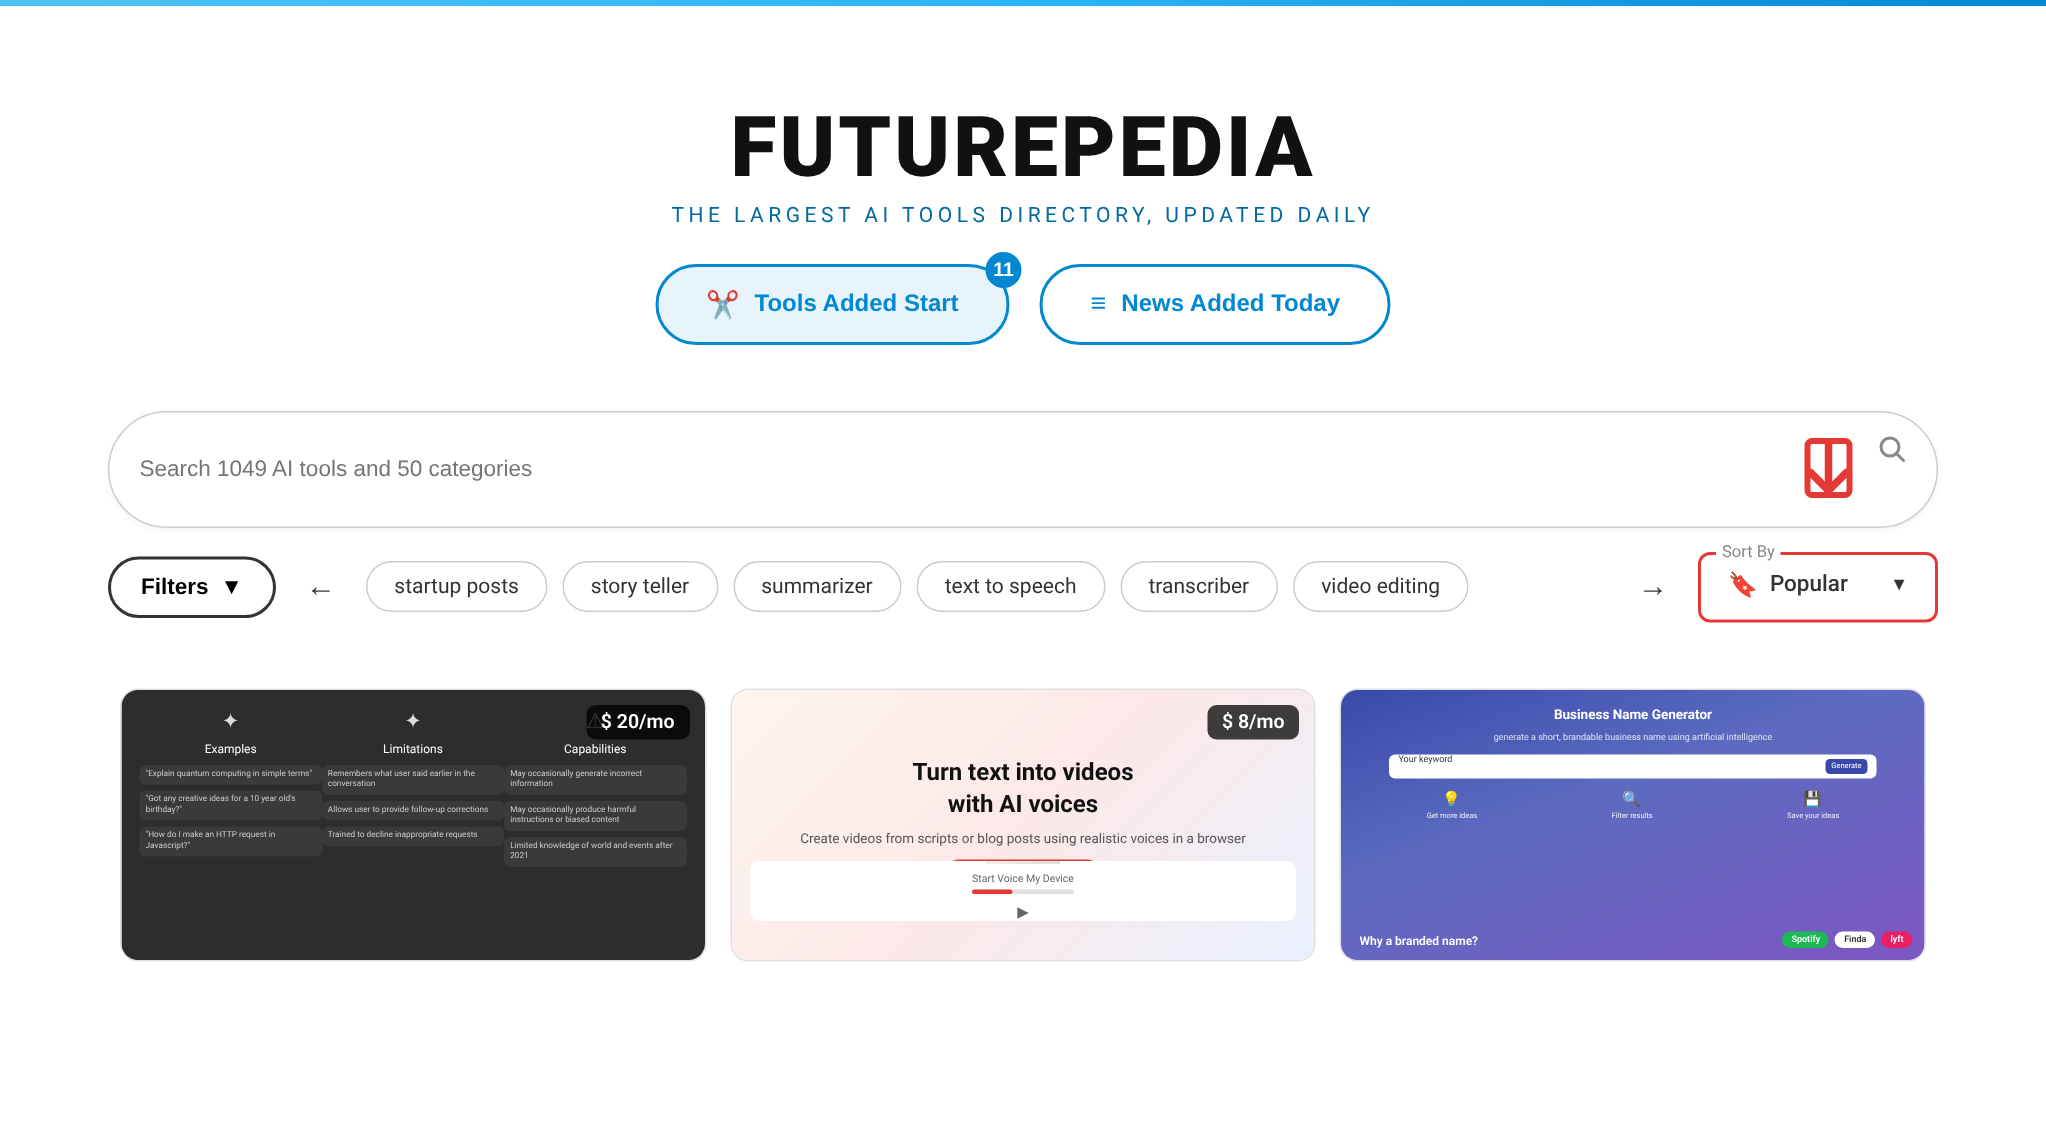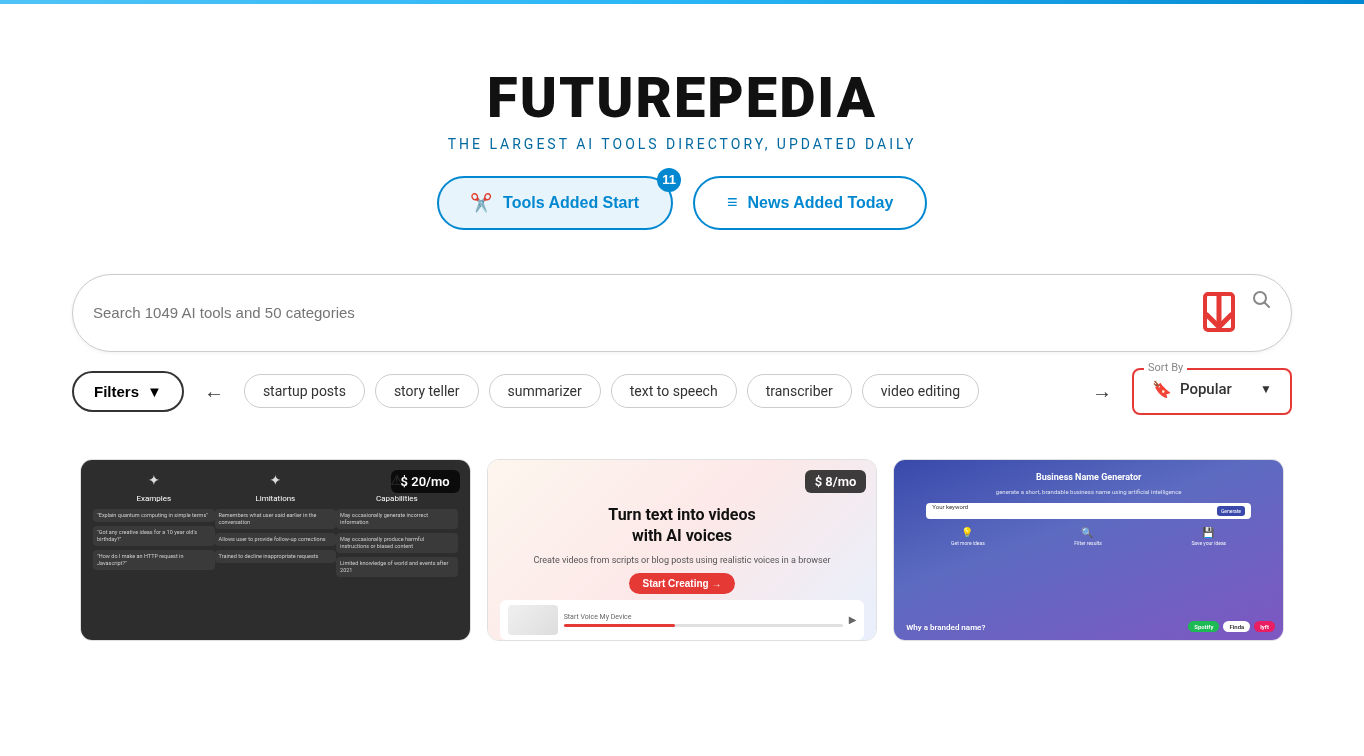--- a/index.html
+++ b/index.html
@@ -325,32 +325,33 @@
       border: none;
       border-radius: 20px;
       padding: 5px 14px;
       font-size: 10px;
       font-weight: 600;
       cursor: pointer;
     }
 
     .video-preview {
       position: absolute;
-      bottom: 0;
+      bottom: 26px;
       left: 12px;
       right: 12px;
       background: #fff;
       border-radius: 6px;
       height: 40px;
       display: flex;
       align-items: center;
       padding: 0 8px;
       font-size: 8px;
       color: #666;
       gap: 6px;
+      flex-direction: column;
     }
 
     .video-thumb {
       width: 50px;
       height: 30px;
       background: linear-gradient(135deg, #f0f0f0, #ddd);
       border-radius: 4px;
     }
 
     .card-img-business {

